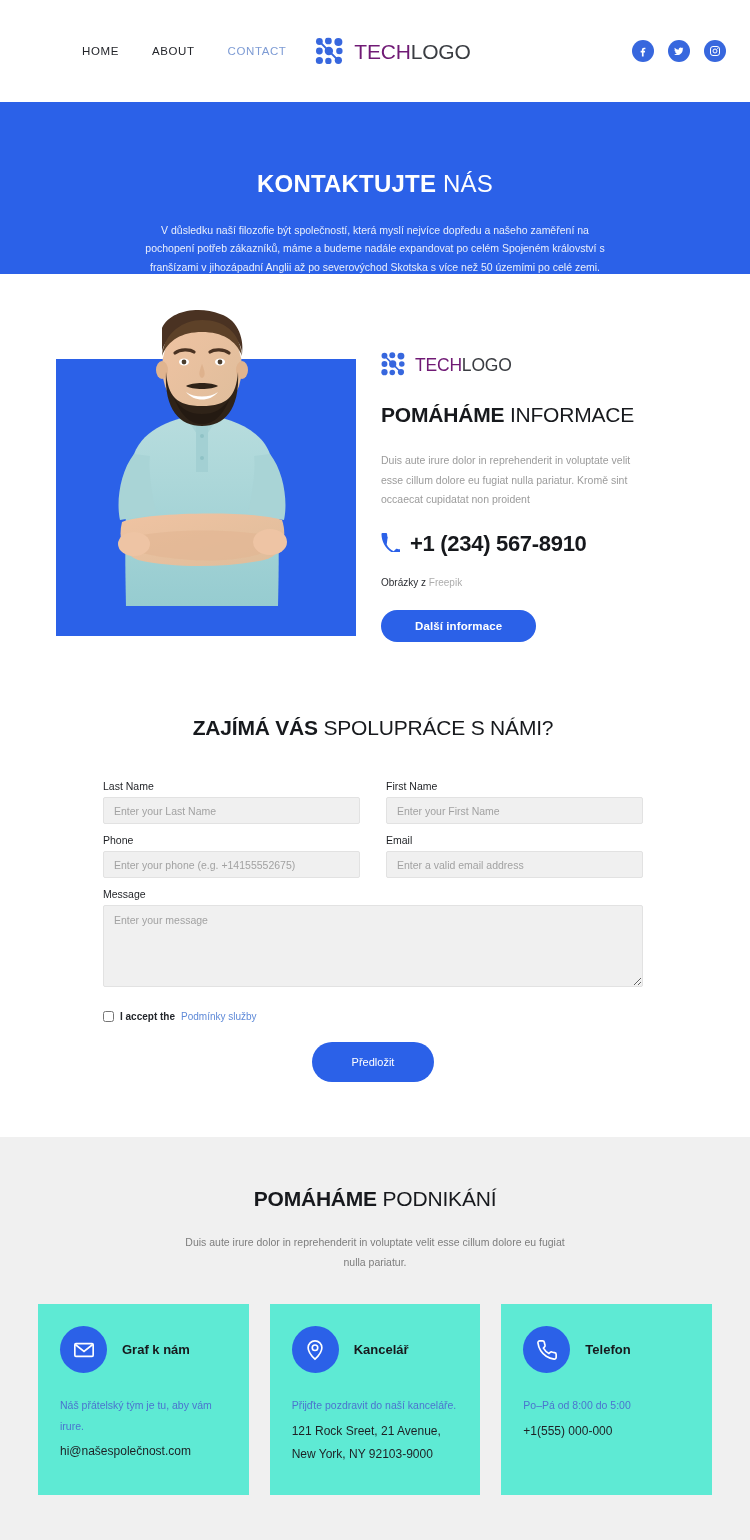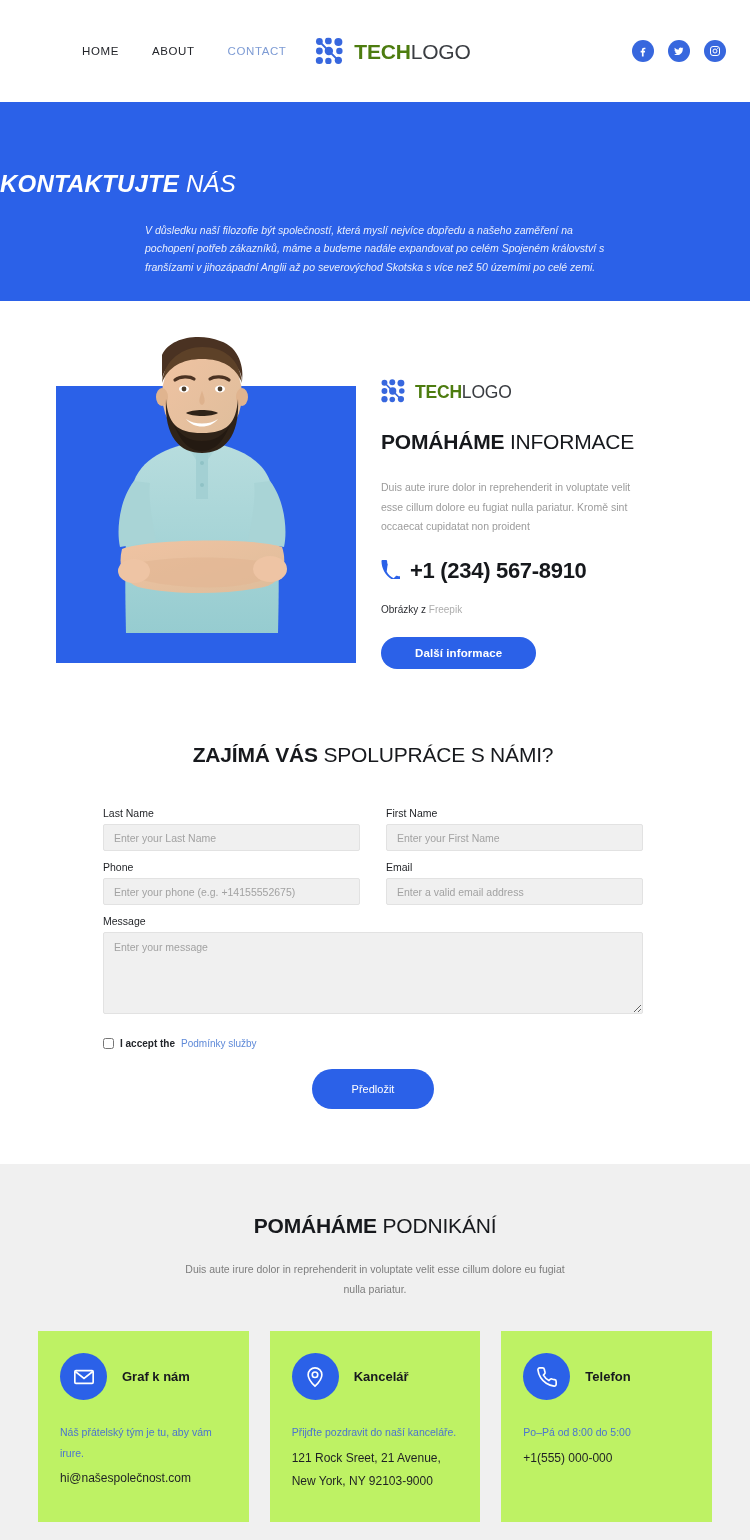--- a/index.html
+++ b/index.html
@@ -43,21 +43,21 @@
     align-items: center;
     gap: 9px;
   }
   .logo-dots { display: block; }
   .brand-text {
     font-size: 21px;
     letter-spacing: -0.2px;
     white-space: nowrap;
     line-height: 1;
   }
-  .brand-text .b1 { font-weight: 700; color: #4d7c0f; }
+  .brand-text .b1 { font-weight: 400; color: #701a75; }
   .brand-text .b2 { font-weight: 400; color: #3a3d42; }
 
   .socials {
     margin-left: auto;
     display: flex;
     align-items: center;
     gap: 14px;
   }
   .social {
     width: 22px; height: 22px;
@@ -66,23 +66,22 @@
     display: flex;
     align-items: center;
     justify-content: center;
     cursor: pointer;
   }
 
   
   .hero {
     background: #2b61e8;
     padding: 68px 0 0 0;
-    height: 199px;
-    text-align: left;
-    font-style: italic;
+    height: 172px;
+    text-align: center;
   }
   .hero-title {
     font-size: 24px;
     color: #ffffff;
     letter-spacing: 0.2px;
     margin-bottom: 22px;
     line-height: 1.2;
   }
   .hero-title .t1 { font-weight: 700; }
   .hero-title .t2 { font-weight: 400; }
@@ -276,21 +275,21 @@
     width: 380px;
     margin: 0 auto 32px auto;
   }
   .cards {
     display: grid;
     grid-template-columns: repeat(3, 1fr);
     gap: 21px;
     text-align: left;
   }
   .card {
-    background: #bef264;
+    background: #5eead4;
     padding: 22px 22px 28px 22px;
     min-height: 183px;
   }
   .card-head {
     display: flex;
     align-items: center;
     gap: 15px;
     margin-bottom: 22px;
   }
   .card-icon {

